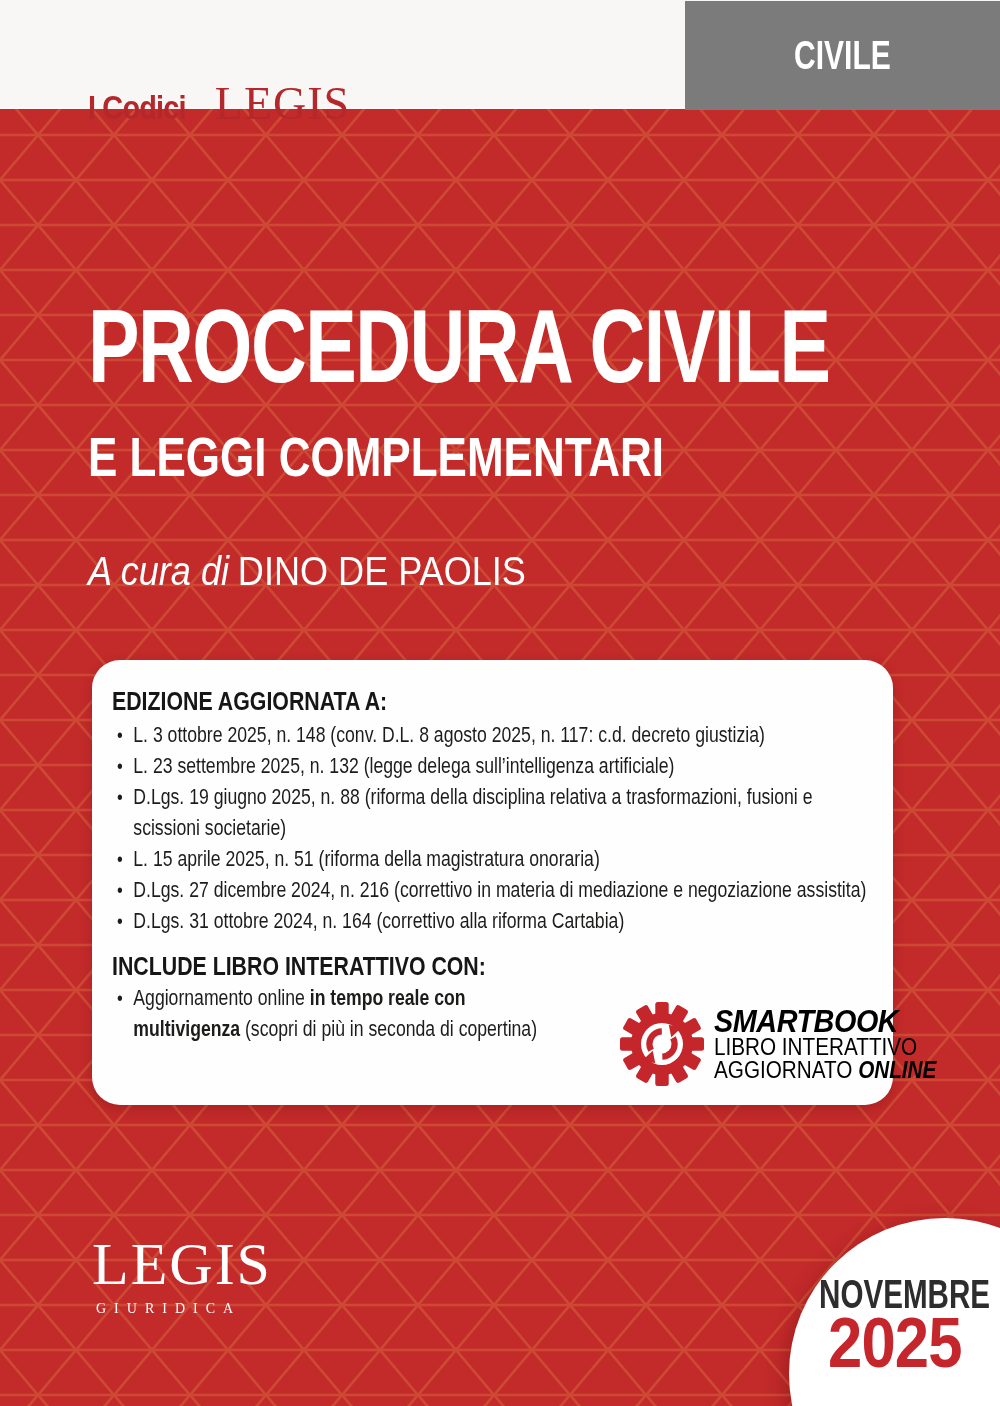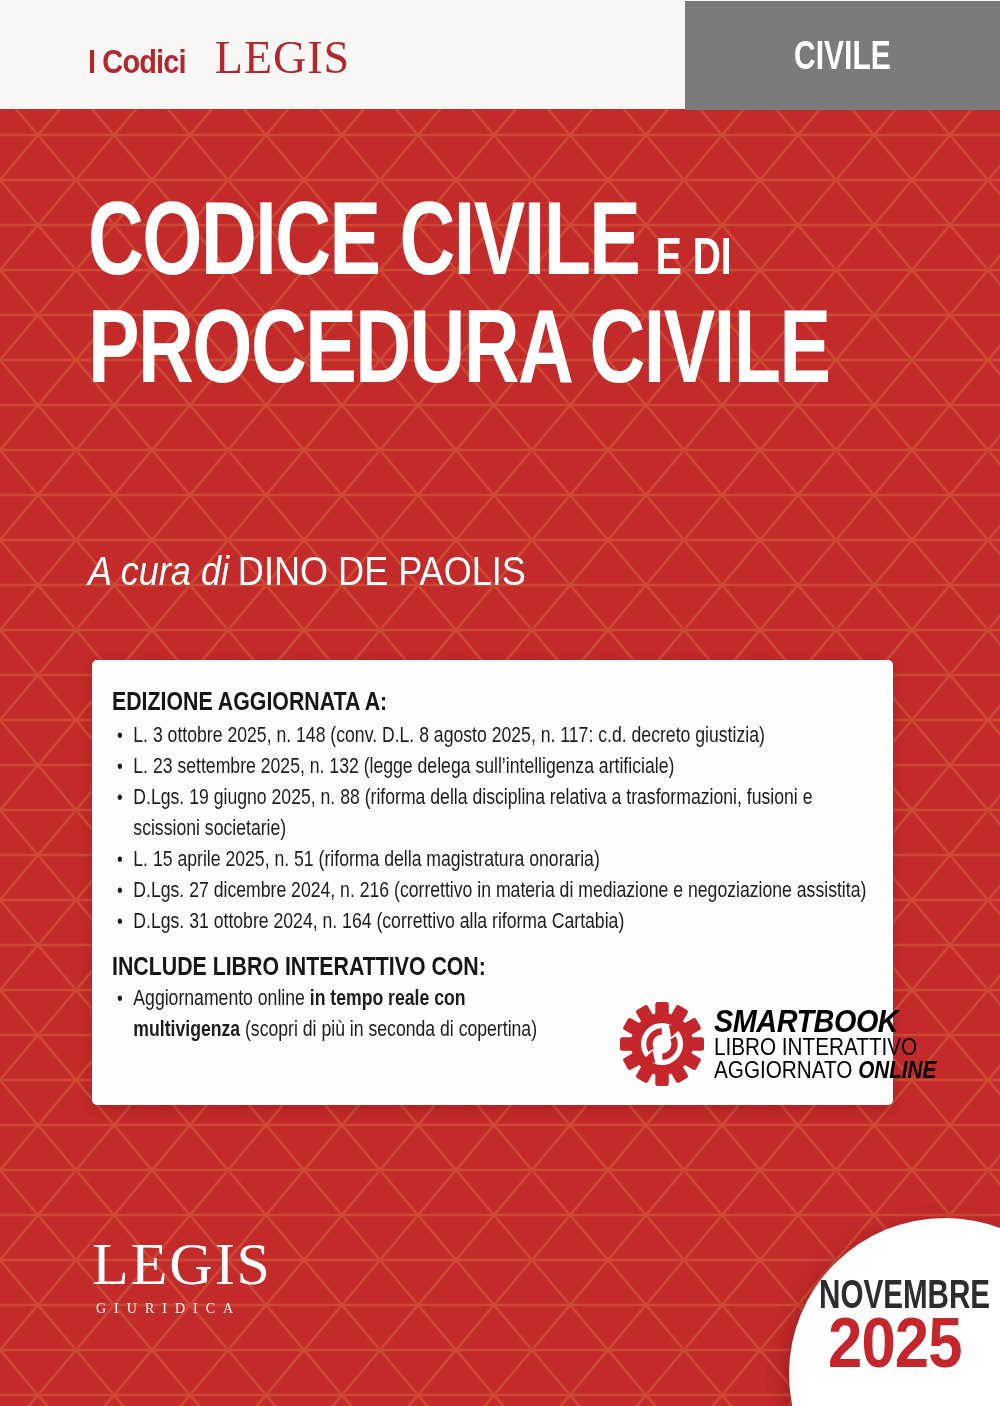--- a/index.html
+++ b/index.html
@@ -9,21 +9,21 @@
     background:#c32a2a; overflow:hidden;
     font-family:"Liberation Sans", sans-serif;
   }
   .pattern { position:absolute; left:0; top:0; z-index:0; }
 
   
   .topbar {
     position:absolute; left:0; top:0; width:1000px; height:109px;
     background:#f8f7f5; z-index:2;
   }
-  .logo { position:absolute; left:88px; top:0; height:109px; display:flex; align-items:baseline; gap:12px; padding-top:42px; }
+  .logo { position:absolute; left:88px; top:0; height:109px; display:flex; align-items:baseline; gap:12px; padding-top:88px; }
   .logo-series {
     display:inline-block; transform:scaleX(.85); transform-origin:0 100%;
     font-size:34px; font-weight:700; color:#b4282c; letter-spacing:-1px;
   }
   .logo-brand {
     font-family:"Liberation Serif", serif; font-size:46px; color:#b4282c;
     letter-spacing:1px; line-height:0;
   }
   .tab {
     position:absolute; right:0; top:1px; width:315px; height:109px;
@@ -44,21 +44,21 @@
   .t-big   { font-size:103px; font-weight:700; letter-spacing:-2px; }
   .t-small { font-size:52px;  font-weight:700; margin-left:22px; letter-spacing:0; }
   .t-mid   { font-size:55px;  font-weight:700; letter-spacing:0; }
   .author  { top:551px; font-size:41px; }
   .author .sxa { display:inline-block; transform:scaleX(.88); transform-origin:0 100%; }
   .author em { font-style:italic; margin-right:10px; font-weight:400; }
 
   
   .infobox {
     position:absolute; left:92px; top:660px; width:801px; height:445px;
-    background:#fefefe; border-radius:5px; z-index:1;
+    background:#fefefe; border-radius:28px; z-index:1;
     box-shadow:0 4px 12px rgba(80,0,0,.22);
     padding:28px 0 0 20px; overflow:hidden;
   }
   .scale-wrap { width:920px; transform:scaleX(.82); transform-origin:0 0; color:#1c1c1b; }
   .scale-wrap h2 { font-size:26px; line-height:26px; font-weight:700; color:#161616; letter-spacing:0; }
   .edition-list { list-style:none; margin-top:6px; }
   .edition-list li, .include-list li {
     position:relative; padding-left:26px; font-size:21.5px; line-height:31px; color:#1c1c1b;
   }
   .edition-list li::before, .include-list li::before {
@@ -124,25 +124,25 @@
   <header class="topbar">
     <div class="logo">
       <span class="logo-series">I Codici</span>
       <span class="logo-brand">LEGIS</span>
     </div>
     <div class="tab">
       <span class="tab-text">CIVILE</span>
     </div>
   </header>
 
-  <div class="title-l1">
-    <span class="sxt"><span class="t-big">CODICE CIVILE</span><span class="t-small">E DI</span></span>
-  </div>
   <div class="title-l2">
     <span class="sxt t-big">PROCEDURA CIVILE</span>
+  </div>
+  <div class="title-l3">
+    <span class="sx3 t-mid">E LEGGI COMPLEMENTARI</span>
   </div>
 
   <div class="author">
     <span class="sxa"><em>A cura di</em><span>DINO DE PAOLIS</span></span>
   </div>
 
   <section class="infobox">
     <div class="scale-wrap">
       <h2>EDIZIONE AGGIORNATA A:</h2>
       <ul class="edition-list">

